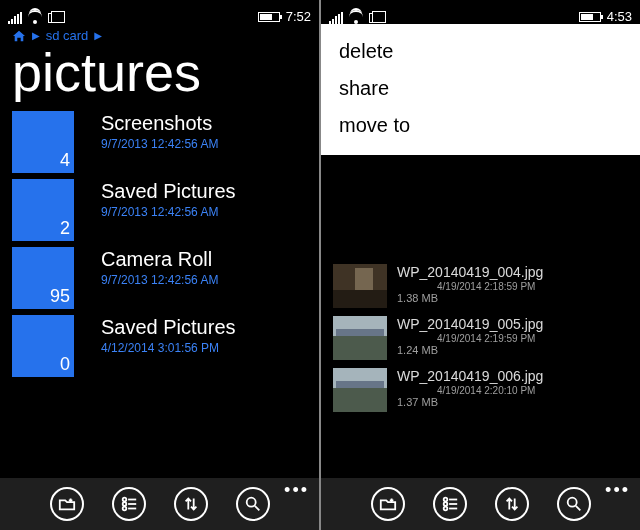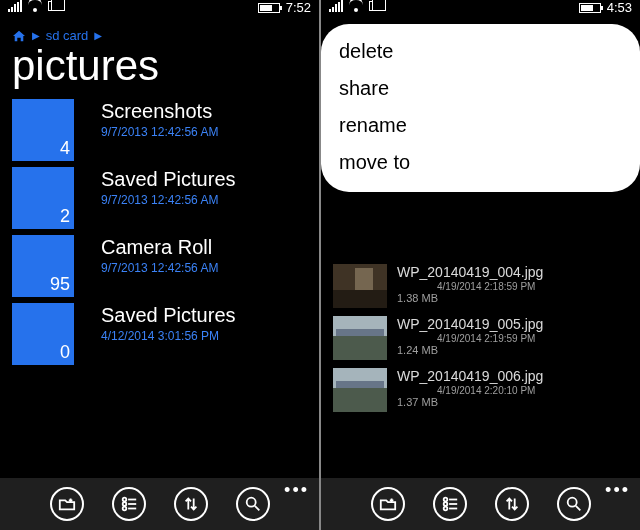--- a/index.html
+++ b/index.html
@@ -18,21 +18,21 @@
     background: #000;
     color: #fff;
     display: flex;
     flex-direction: column;
     position: relative;
   }
   
   .statusbar {
     height: 24px;
     display: flex;
-    align-items: flex-start;
+    align-items: flex-end;
     justify-content: space-between;
     padding: 0 8px;
     font-size: 12px;
   }
   .status-left, .status-right { display: flex; align-items: center; gap: 6px; }
   .signal-bars { display: flex; align-items: flex-end; gap: 1px; height: 12px; }
   .signal-bars span { width: 2px; background: #fff; }
   .signal-bars span:nth-child(1) { height: 3px; }
   .signal-bars span:nth-child(2) { height: 5px; }
   .signal-bars span:nth-child(3) { height: 8px; }
@@ -59,21 +59,21 @@
   
   .breadcrumb {
     display: flex; align-items: center; gap: 6px;
     padding: 4px 12px 0 12px; font-size: 13px; color: #2672EC;
   }
   .breadcrumb .arrow { color:#2672EC; font-size:10px; }
   .home-icon { width:14px; height:12px; }
 
   
   .page-title {
-    font-size: 42px; font-weight: 300; letter-spacing: 0px;
+    font-size: 54px; font-weight: 300; letter-spacing: 0px;
     padding: 2px 12px 12px 12px; line-height: 1;
   }
 
   
   .folder-list { padding: 0 0 0 12px; flex: 1; overflow: hidden; }
   .folder-item { display: flex; margin-bottom: 6px; }
   .folder-tile {
     width: 62px; height: 62px; background: #2672EC;
     display: flex; align-items: flex-end; justify-content: flex-end;
     padding: 2px 4px; font-size: 18px; font-weight: 300;
@@ -96,21 +96,20 @@
   .file-date { font-size: 10px; color:#bbb; margin-top:1px;margin-left:40px; }
   .file-size { font-size: 11px; color:#bbb; }
 
   
   .context-menu {
     position: absolute; top: 24px; left: 0; right: 0;
     background: #fff; color: #000;
     padding: 16px 18px 18px 18px;
     display: flex; flex-direction: column; gap: 14px;
     z-index: 10;
-    border-radius: 28px;
   }
   .context-item { font-size: 20px; font-weight: 300; }
 
   
   .dimmed { opacity: 0.85; }
 
   
   .appbar {
     height: 52px; background: #1f1f1f;
     display: flex; align-items: center; justify-content: center;
@@ -252,21 +251,20 @@
       <div class="battery">
           <div class="fill"></div>
         </div>
       <div class="clock">4:53</div>
     </div>
   </div>
 
   <div class="context-menu">
     <div class="context-item">delete</div>
     <div class="context-item">share</div>
-    <div class="context-item">rename</div>
     <div class="context-item">move to</div>
   </div>
 
   <div class="files-area dimmed">
     <div class="file-item">
       <span class="file-thumb indoor">
           <span class="sky"></span>
           <span class="building"></span>
           <span class="ground"></span>
         </span>

